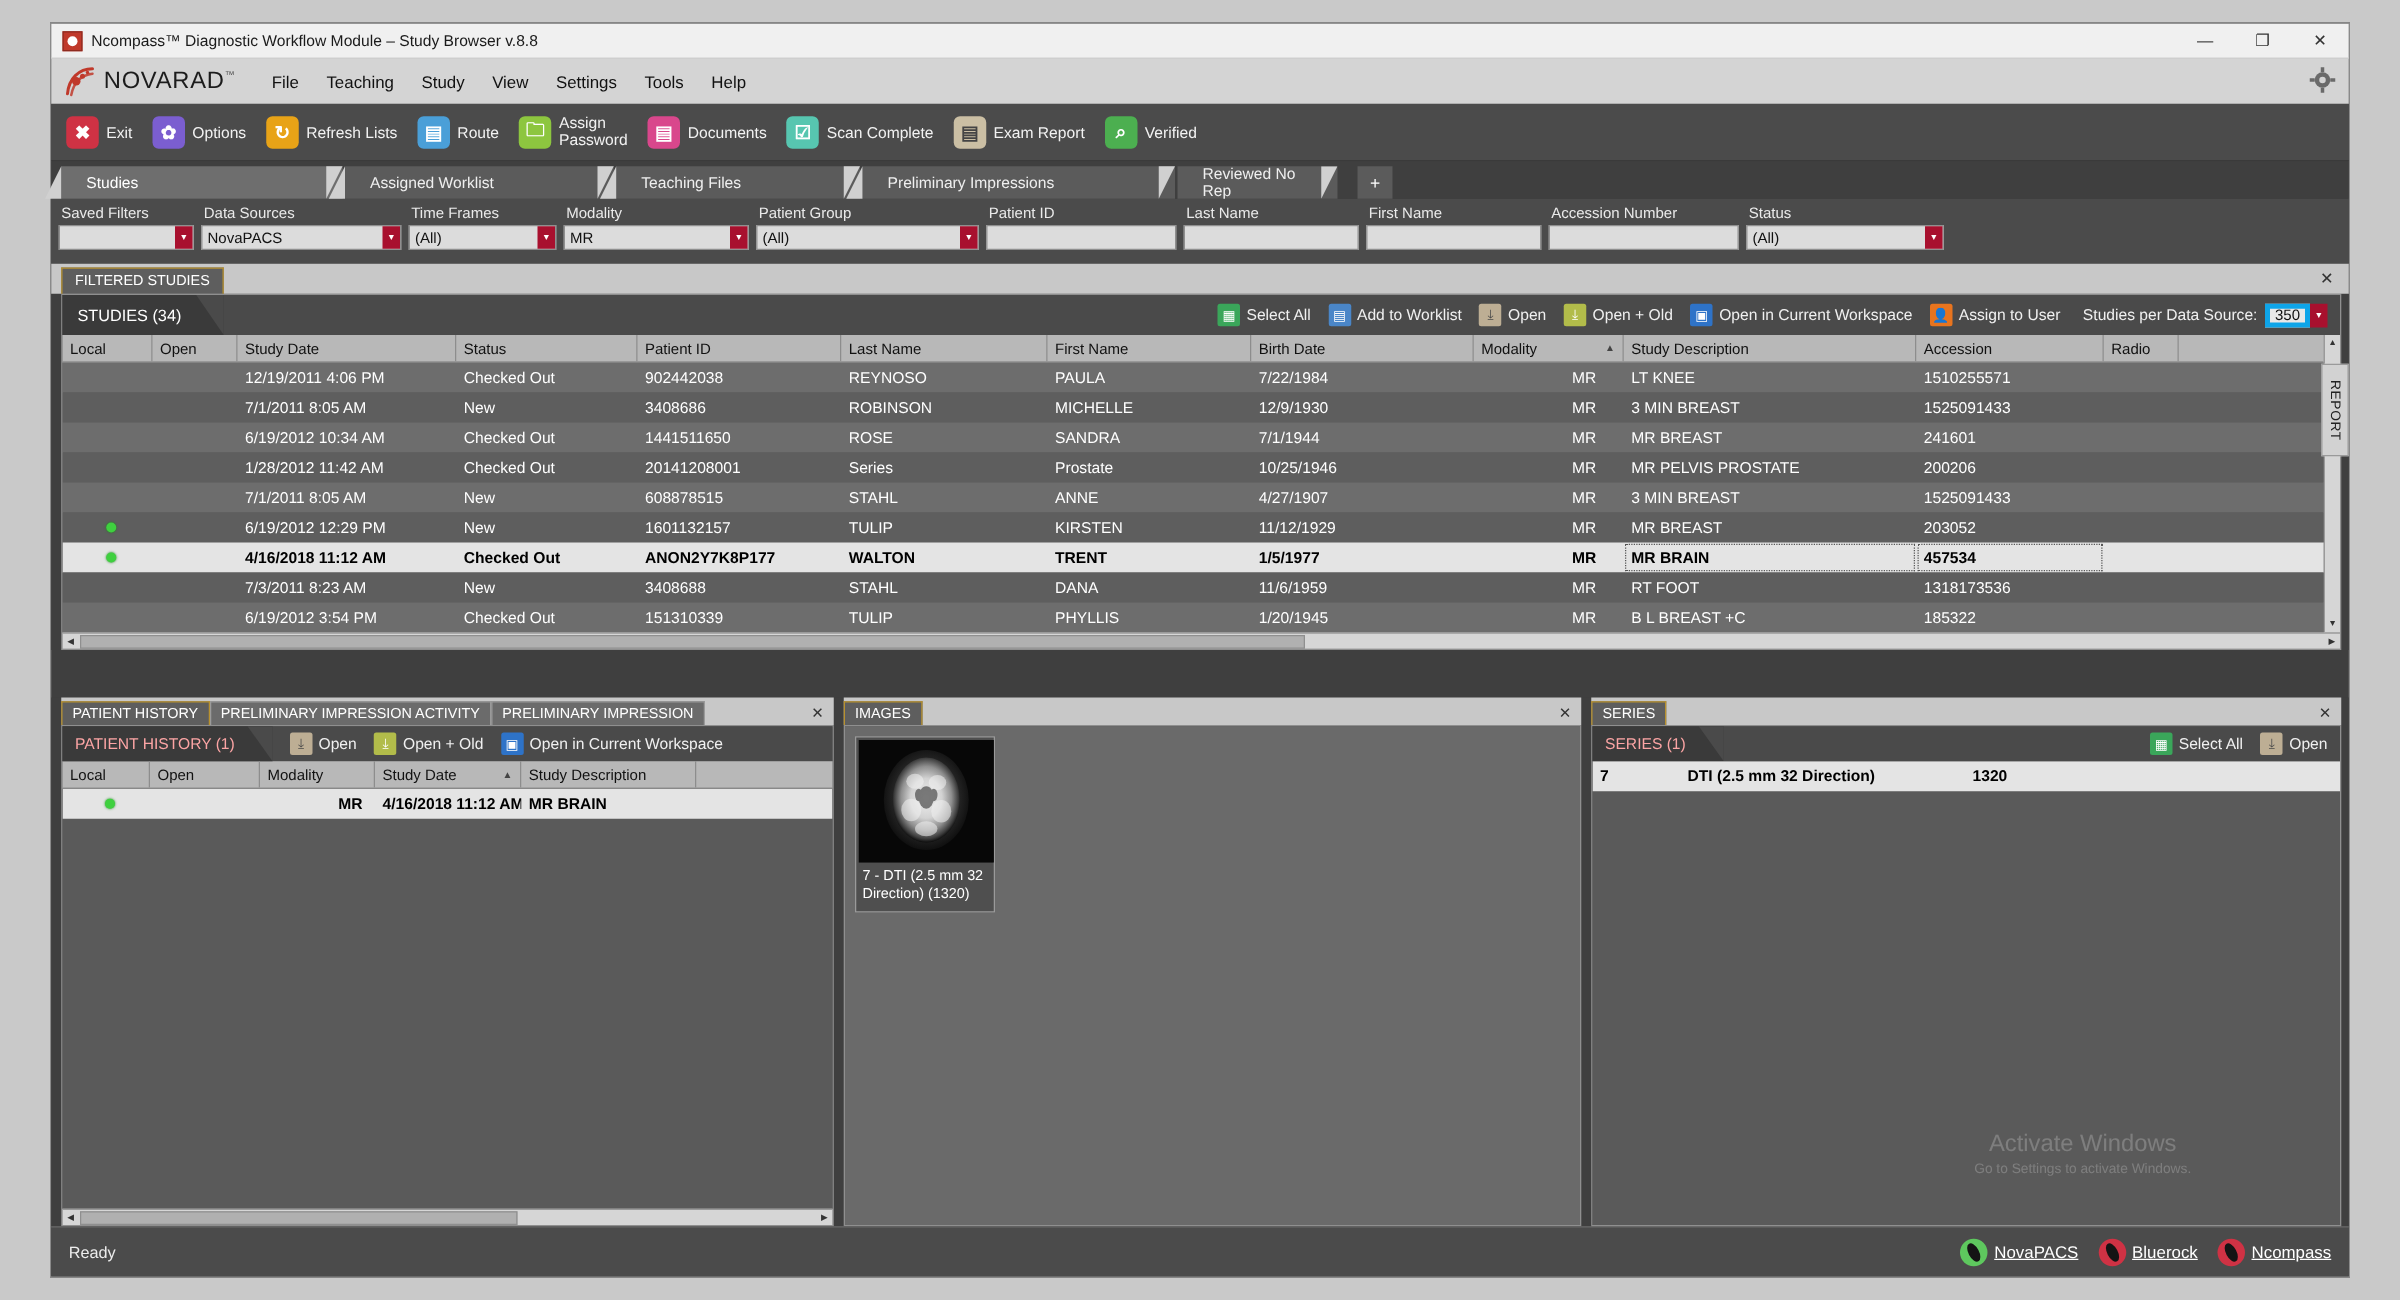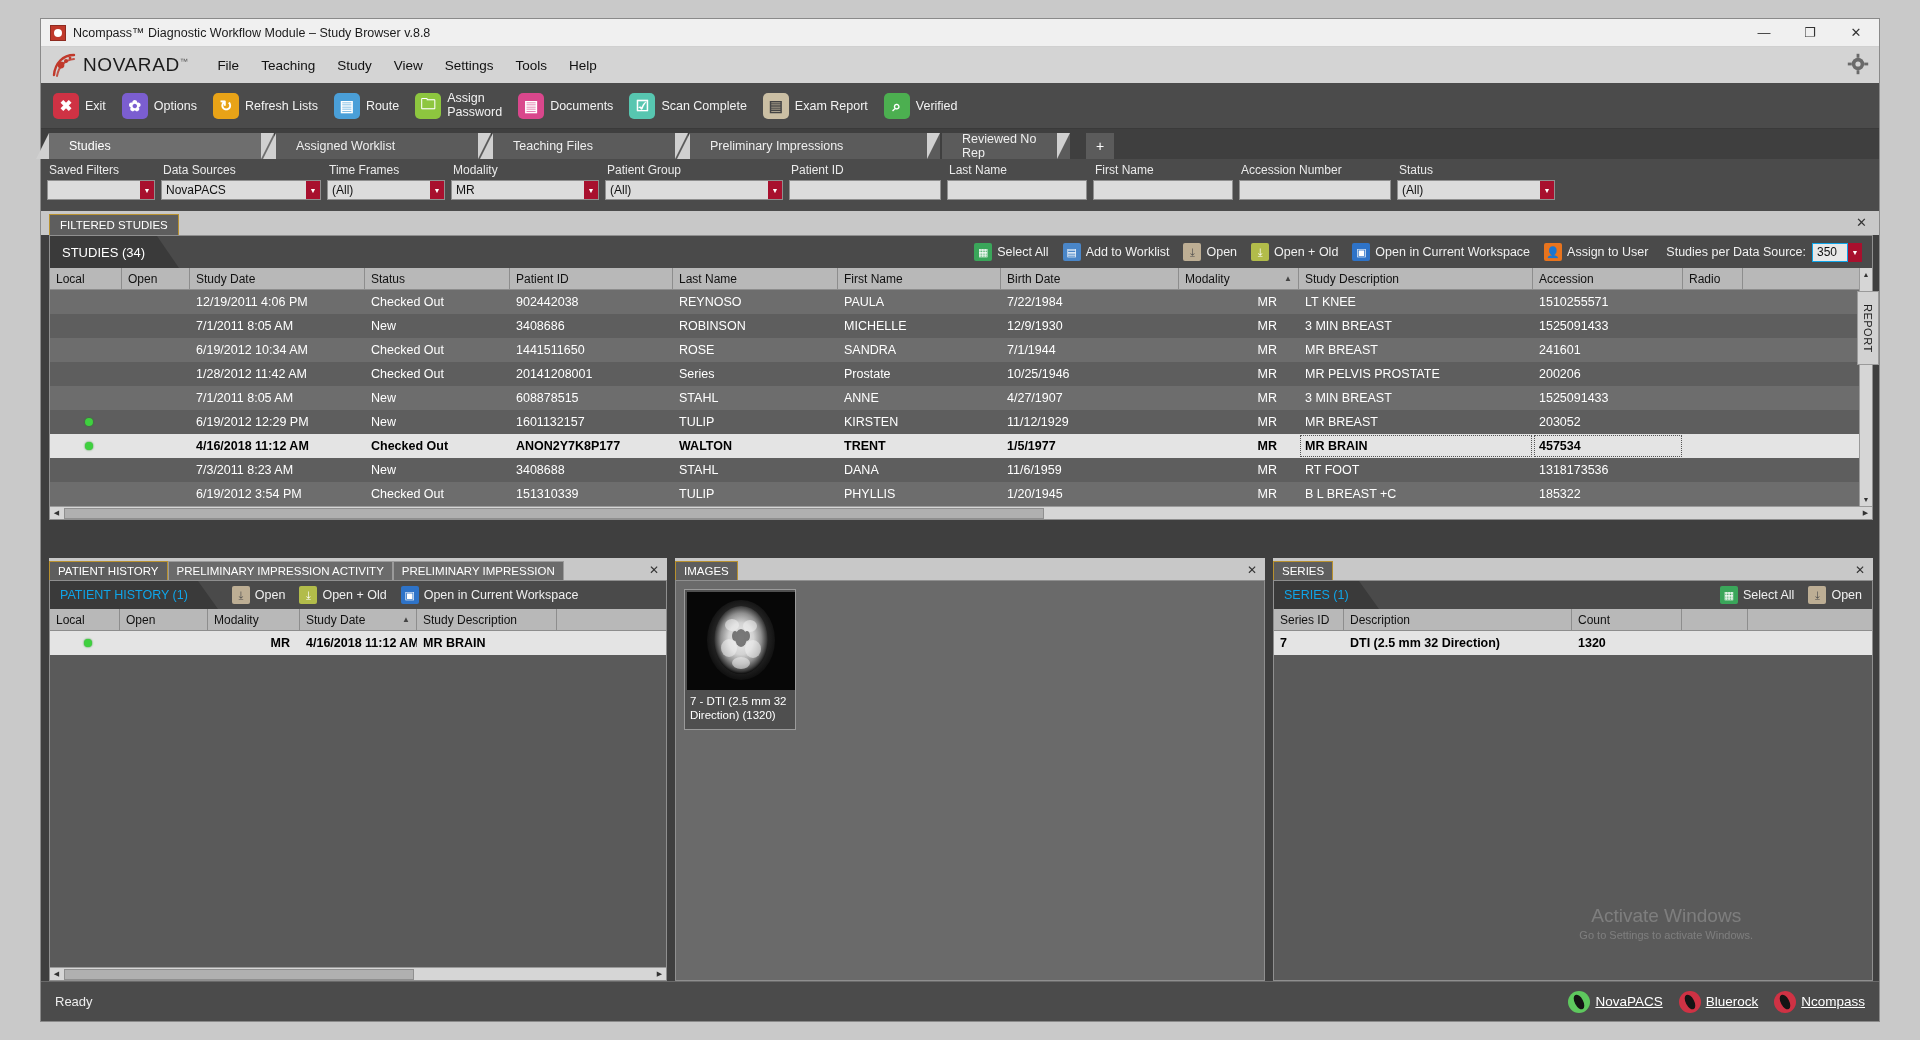--- a/index.html
+++ b/index.html
@@ -182,21 +182,21 @@
     display: flex; align-items: center; color: #f0f0f0;
     font-size: 12.5px; margin-left: 14px; white-space: nowrap;
   }
   .sh-ico {
     width: 18px; height: 18px; margin-right: 5px; border-radius: 2px;
     display: flex; align-items: center; justify-content: center;
     font-size: 11px; color: #fff; flex: 0 0 auto;
   }
   .spd { color: #f0f0f0; font-size: 12.5px; margin-left: 18px; display: flex; align-items: center; }
   .spd .num {
-    background: #e8e8e8; color: #111; border: 1px solid #0ea5e9;
+    background: #e8e8e8; color: #111; border: 4px solid #0ea5e9;
     height: 19px; min-width: 36px; padding: 0 4px; margin-left: 6px;
     display: flex; align-items: center; font-size: 12px;
   }
   .spd .arrow {
     width: 14px; height: 19px; background: #a8102e; color: #fff;
     display: flex; align-items: center; justify-content: center; font-size: 7px;
   }
 
   
   .grid { flex: 1 1 auto; display: flex; flex-direction: column; min-height: 0; }
@@ -276,21 +276,21 @@
   .bp-close { position: absolute; right: 8px; bottom: 3px; font-size: 12px; color: #333; }
   .bp-body {
     flex: 1 1 auto; border: 1px solid #8f8f8f; background: #5a5a5a;
     display: flex; flex-direction: column; min-height: 0;
   }
   .bp-head {
     height: 28px; flex: 0 0 28px; background: #4a4a4a;
     display: flex; align-items: center;
   }
   .bp-head .chip {
-    background: #3a3a3a; color: #0ea5e9; font-size: 12.5px;
+    background: #3a3a3a; color: #fca5a5; font-size: 12.5px;
     height: 28px; display: flex; align-items: center;
     padding: 0 30px 0 10px; position: relative;
   }
   .bp-head .chip::after {
     content: ""; position: absolute; right: 0; top: 0;
     width: 0; height: 0;
     border-top: 28px solid #4a4a4a; border-left: 20px solid transparent;
   }
 
   .img-area {
@@ -832,26 +832,20 @@
               <div class="sh-ico" style="background:#3aa65a">▦</div>
               <span>Select All</span>
             </div>
             <div class="sh-item">
               <div class="sh-ico" style="background:#bdae94;color:#4a4a4a">⤓</div>
               <span>Open</span>
             </div>
           </div>
         </div>
         <div class="grid">
-          <div class="grid-head">
-            <div class="gh" style="width:70px">Series ID</div>
-            <div class="gh" style="width:228px">Description</div>
-            <div class="gh" style="width:110px">Count</div>
-            <div class="gh" style="width:66px"></div>
-          </div>
           <div class="grid-body" style="background:#5a5a5a">
             <div class="grow sel">
               <div class="gc" style="width:70px">7</div>
               <div class="gc" style="width:228px">DTI (2.5 mm 32 Direction)</div>
               <div class="gc" style="width:110px">1320</div>
               <div class="gc" style="width:66px"></div>
             </div>
           </div>
         </div>
       </div>

